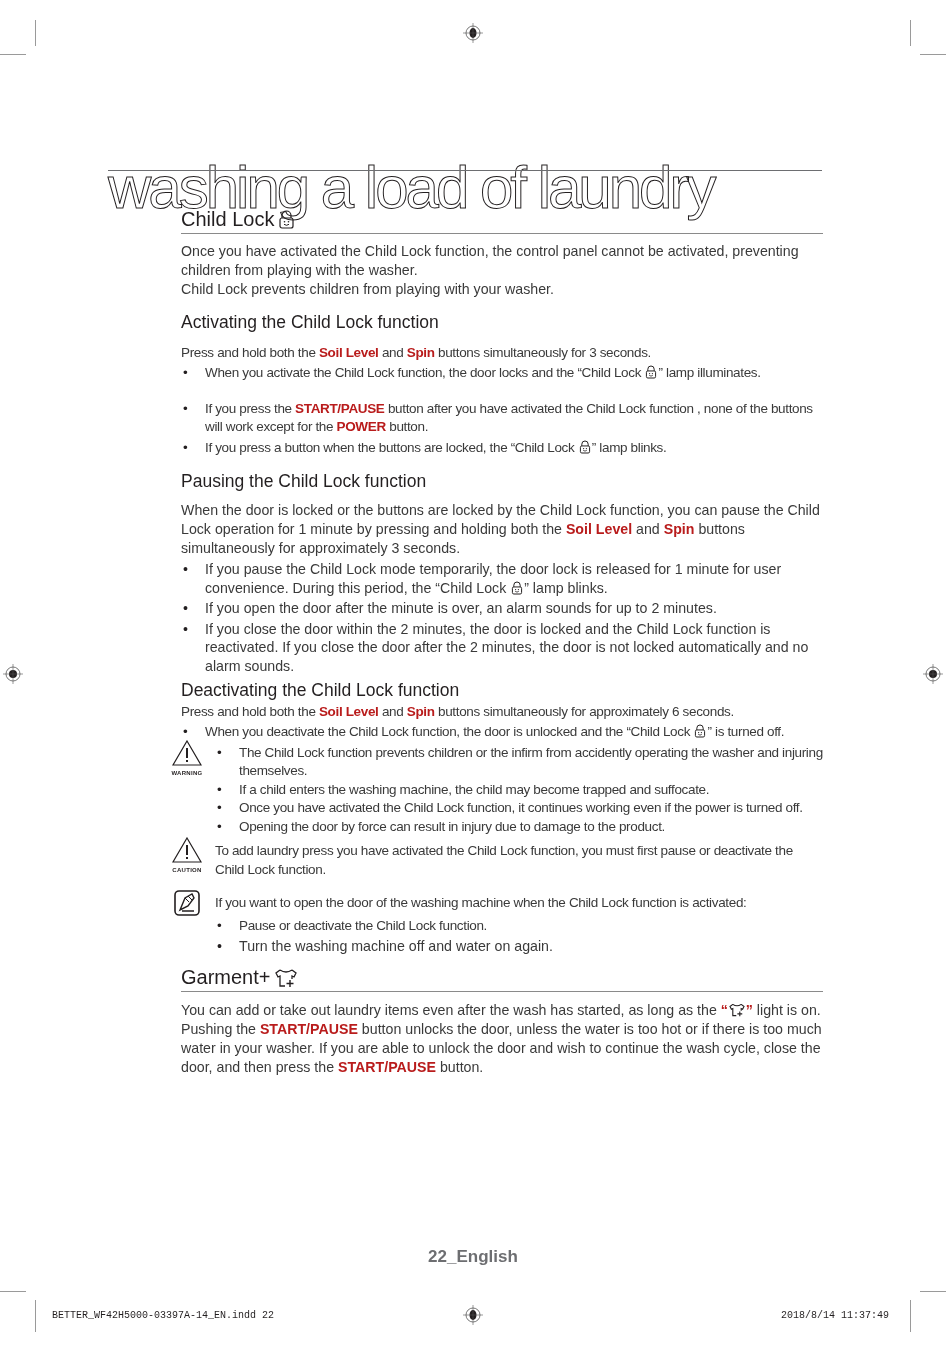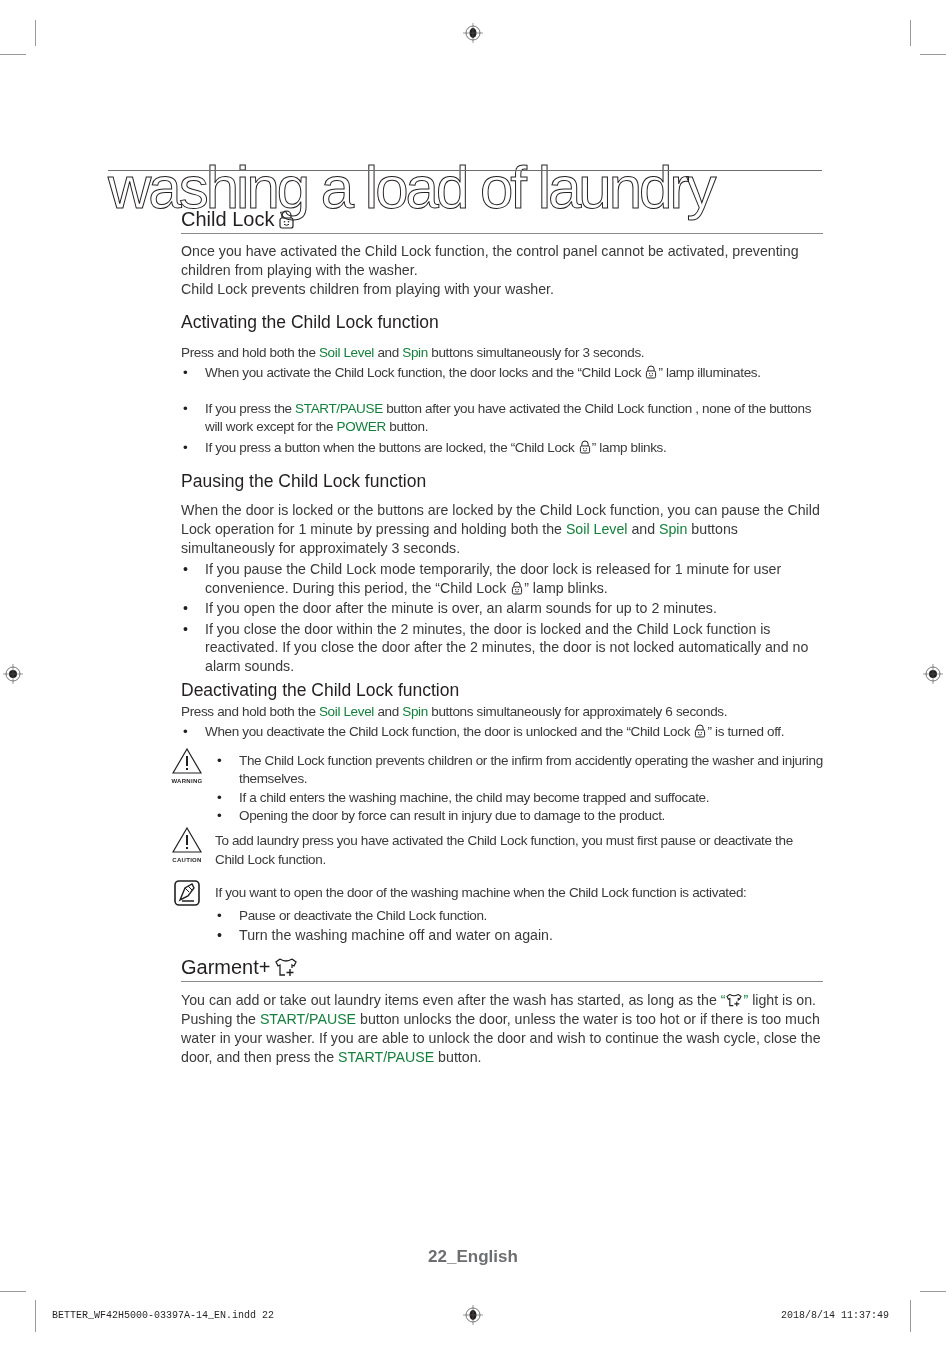--- a/index.html
+++ b/index.html
@@ -8,21 +8,21 @@
   .crop { position:absolute; background:#9a9a9a; }
   .reg { position:absolute; width:20px; height:20px; }
   .title { position:absolute; left:108px; top:118px; font-size:60px; font-weight:normal;
            letter-spacing:-3px; color:#fff; -webkit-text-stroke:1px #231f20; line-height:1;
            font-family:"Liberation Sans", sans-serif; }
   .title-rule { position:absolute; left:108px; top:170px; width:714px; height:1px; background:#6d6e71; }
   .content { position:absolute; left:181px; top:208px; width:642px; }
   .h2 { font-size:20px; color:#231f20; margin:0; padding-bottom:2px; border-bottom:1px solid #8a8a8a; display:flex; align-items:center; }
   .h3 { font-size:17.5px; color:#231f20; margin:0; }
   p { margin:0; font-size:14.2px; line-height:19px; color:#3a3a3a; }
-  .b { font-weight:normal; color:#15803d; }
+  .b { font-weight:bold; color:#b91c1c; }
   ul { margin:0; padding:0; list-style:none; }
   li { position:relative; padding-left:24px; font-size:14.2px; line-height:18.5px; color:#3a3a3a; }
   li::before { content:"•"; position:absolute; left:2px; top:0; color:#231f20; }
   .cond p, .cond li { font-size:13.5px; letter-spacing:-0.35px; }
   .ic { display:inline-block; vertical-align:-2px; margin:0 1px; }
   .notice { position:relative; padding-left:34px; }
   .nicon { position:absolute; left:-12px; top:-4px; width:36px; text-align:center; }
   .nicon .lbl { font-size:6px; font-weight:bold; letter-spacing:0.3px; display:block; color:#231f20; }
   .page-num { position:absolute; top:1247px; left:0; width:946px; text-align:center;
               font-size:17px; font-weight:bold; color:#6d6e71; }
@@ -130,32 +130,33 @@
     <ul style="margin-top:2px">
       <li><span>When you deactivate the Child Lock function, the door is unlocked and the “Child Lock </span><svg class="ic lockmini" width="12" height="14" viewBox="0 0 17 19">
             <path d="M4 8 V5.5 a4.5 4.5 0 0 1 9 0 V8" fill="none" stroke="#231f20" stroke-width="1.4"></path>
             <rect x="2" y="8" width="13" height="10" rx="2" fill="none" stroke="#231f20" stroke-width="1.4"></rect>
             <circle cx="6.5" cy="11.8" r="0.9" fill="#231f20"></circle>
             <circle cx="10.5" cy="11.8" r="0.9" fill="#231f20"></circle>
             <path d="M6 14.3 q2.5 2 5 0" fill="none" stroke="#231f20" stroke-width="1.1"></path>
           </svg><span>” is turned off.</span></li>
     </ul>
 
-    <div class="notice" style="margin-top:10px">
+    <div class="notice" style="margin-top:2px">
       <div class="nicon">
         <svg width="30" height="26" viewBox="0 0 30 26">
             <path d="M15 1 L29 25 H1 Z" fill="none" stroke="#231f20" stroke-width="1.2"></path>
             <rect x="14" y="8" width="2" height="10" fill="#231f20"></rect>
             <rect x="14" y="20" width="2" height="2" fill="#231f20"></rect>
           </svg>
         <span class="lbl">WARNING</span>
       </div>
       <ul>
         <li>The Child Lock function prevents children or the infirm from accidently operating the washer and injuring themselves.</li>
         <li>If a child enters the washing machine, the child may become trapped and suffocate.</li>
+        <li>Once you have activated the Child Lock function, it continues working even if the power is turned off.</li>
         <li>Opening the door by force can result in injury due to damage to the product.</li>
       </ul>
     </div>
 
     <div class="notice" style="margin-top:5px;padding-left:34px">
       <div class="nicon">
         <svg width="30" height="26" viewBox="0 0 30 26">
             <path d="M15 1 L29 25 H1 Z" fill="none" stroke="#231f20" stroke-width="1.2"></path>
             <rect x="14" y="8" width="2" height="10" fill="#231f20"></rect>
             <rect x="14" y="20" width="2" height="2" fill="#231f20"></rect>

